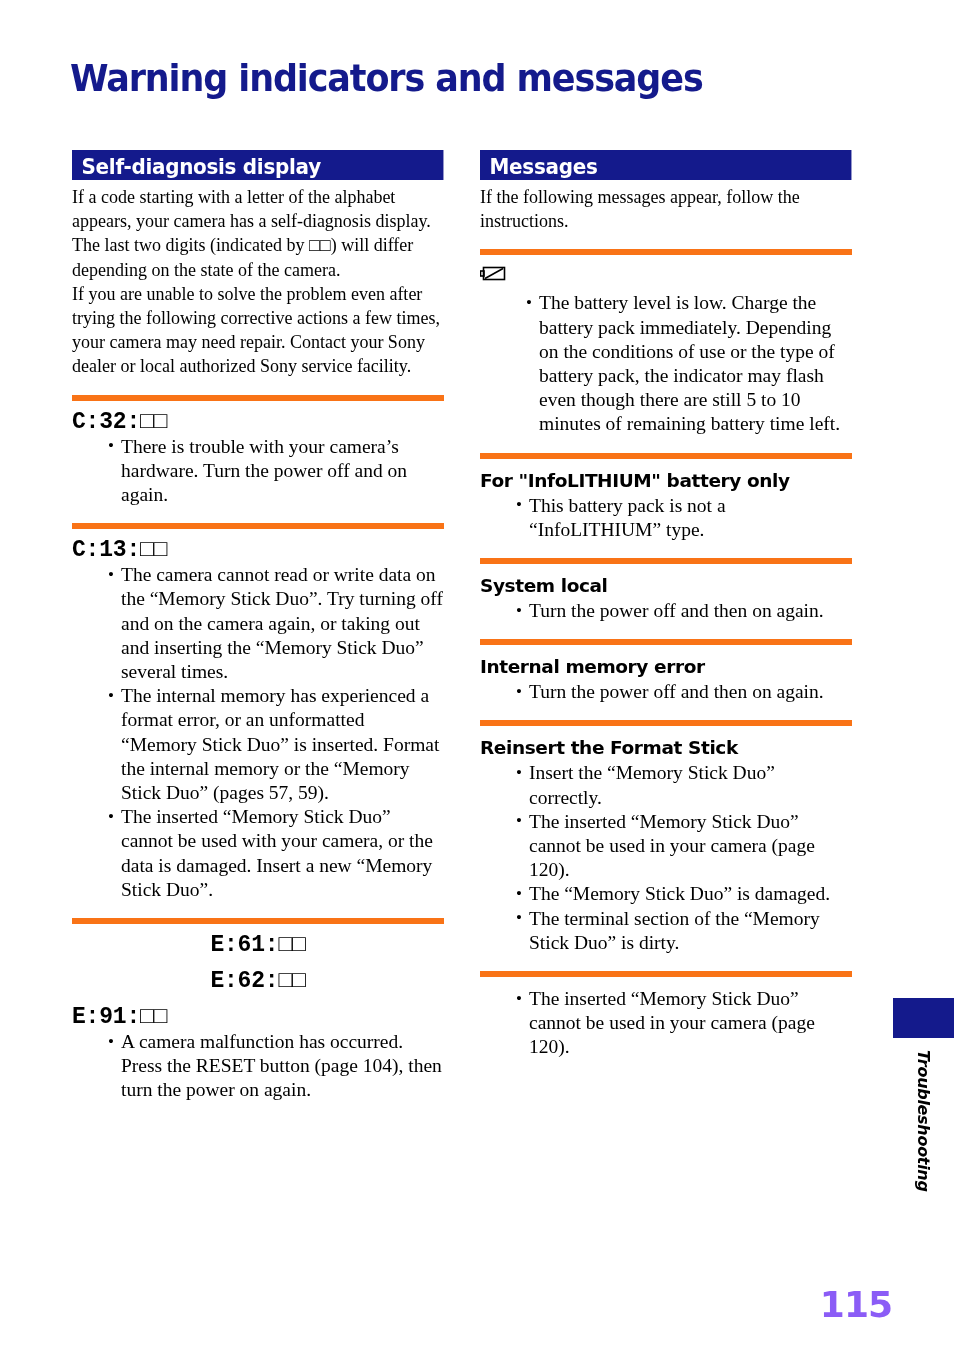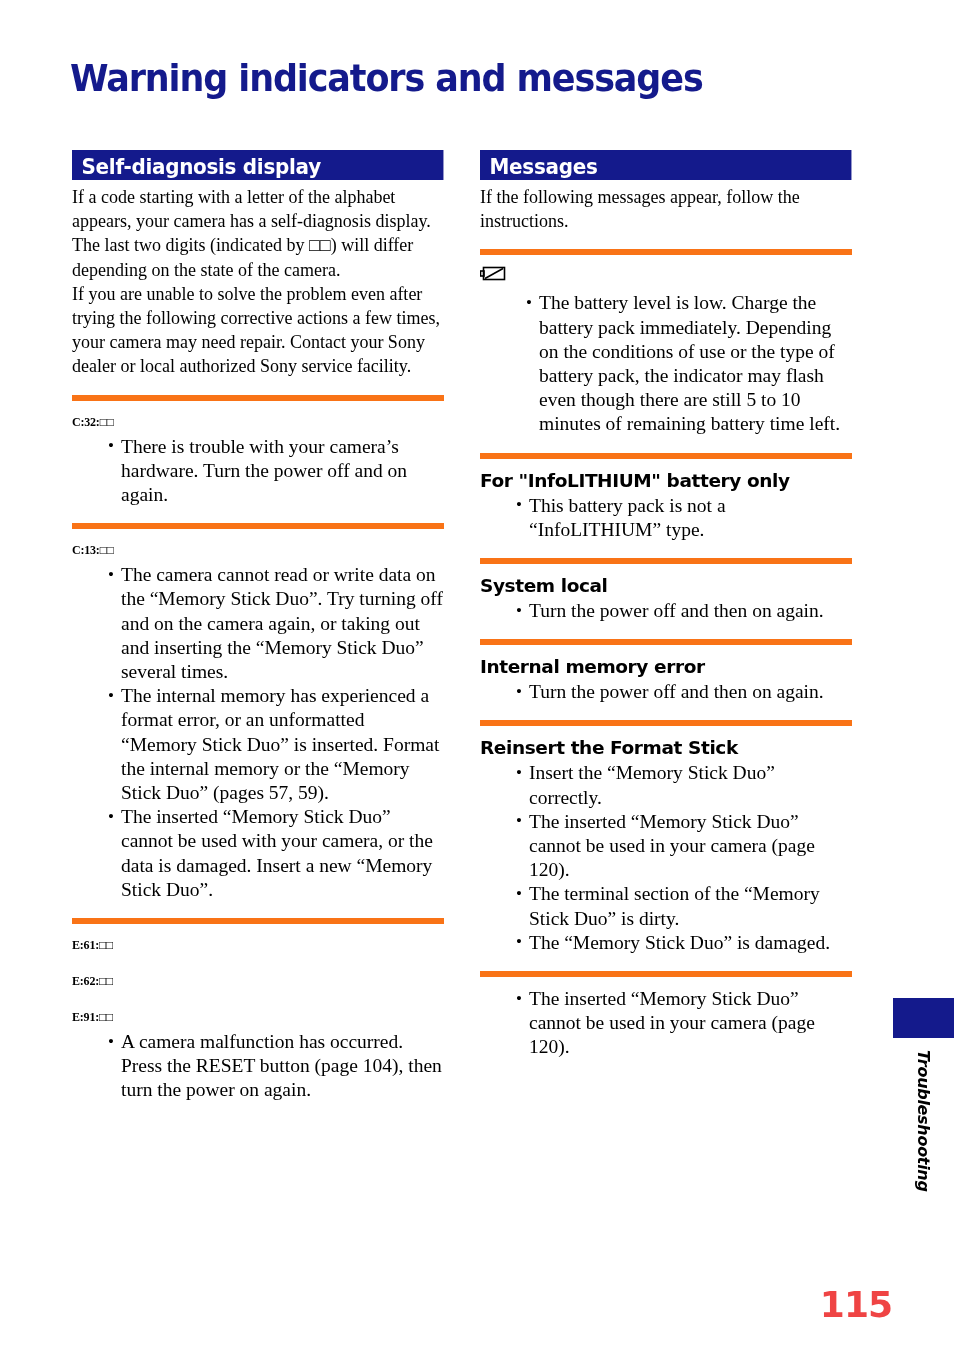--- a/index.html
+++ b/index.html
@@ -79,29 +79,30 @@
     margin: 0;
   }
 
   
   .entry {
     border-top: 6px solid #f97316;
     margin-top: 16px;
     padding-top: 10px;
   }
   .entry-code {
-    font-family: Liberation Serif, serif;
-    font-weight: 700;
-    font-size: 12px;
+    font-family: Liberation Mono, monospace;
+    font-weight: 700;
+    font-size: 23px;
     line-height: 22px;
     letter-spacing: -0.2px;
     margin-bottom: 2px;
   }
   .entry-code.spaced {
     margin-bottom: 14px;
+    text-align: center;
   }
   .entry-heading {
     font-family: "DejaVu Sans", "Liberation Sans", sans-serif;
     font-weight: 700;
     font-size: 18.5px;
     line-height: 23px;
     letter-spacing: -0.4px;
     margin-bottom: 2px;
   }
 
@@ -169,21 +170,21 @@
 
   
   .page-number {
     position: absolute;
     right: 62px;
     bottom: 32px;
     font-family: "DejaVu Sans", "Liberation Sans", sans-serif;
     font-weight: 700;
     font-size: 36px;
     letter-spacing: -1px;
-    color: #ef4444;
+    color: #8b5cf6;
   }
 </style>
 </head>
 <body>
 
 <div class="page">
 
   <h1 class="page-title">Warning indicators and messages</h1>
 
   <div class="columns">
@@ -267,22 +268,22 @@
         <ul class="bullets">
           <li>Turn the power off and then on again.</li>
         </ul>
       </div>
 
       <div class="entry">
         <div class="entry-heading">Reinsert the Format Stick</div>
         <ul class="bullets">
           <li>Insert the “Memory Stick Duo” correctly.</li>
           <li>The inserted “Memory Stick Duo” cannot be used in your camera (page 120).</li>
+          <li>The “Memory Stick Duo” is damaged.</li>
           <li>The terminal section of the “Memory Stick Duo” is dirty.</li>
-          <li>The “Memory Stick Duo” is damaged.</li>
         </ul>
       </div>
 
       <div class="entry">
         <ul class="bullets">
           <li>The inserted “Memory Stick Duo” cannot be used in your camera (page 120).</li>
         </ul>
       </div>
 
     </div>

